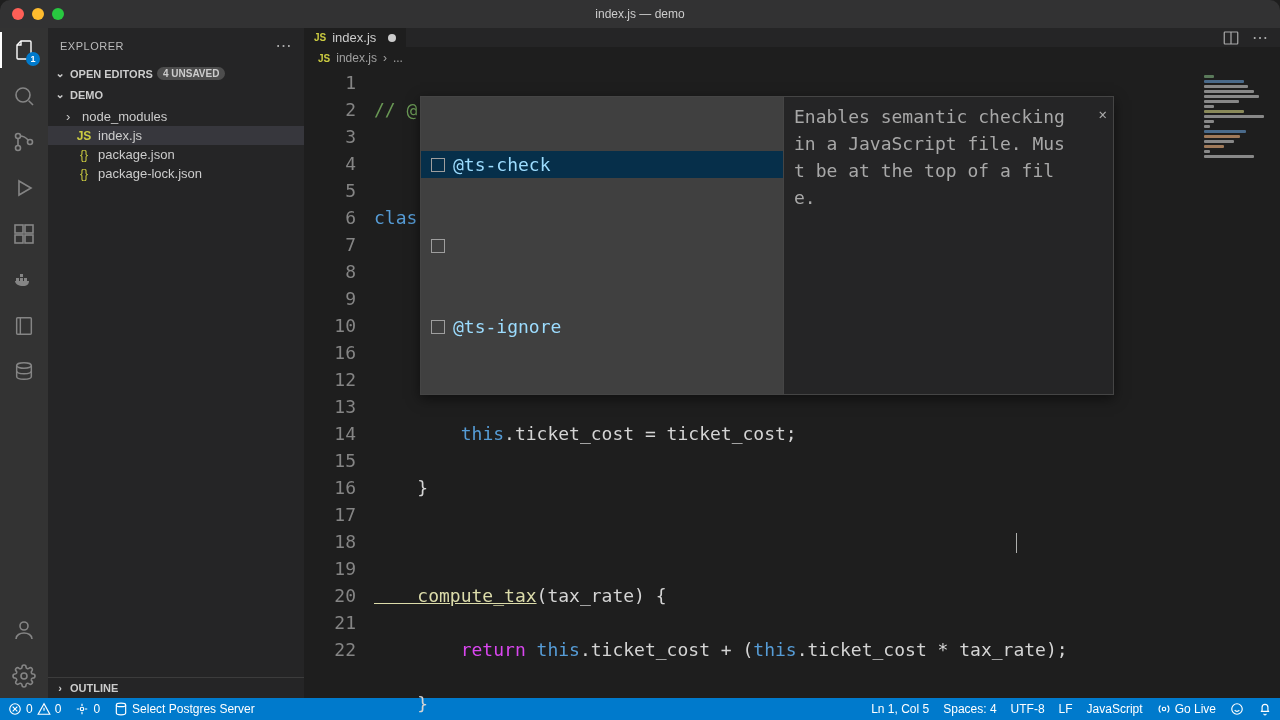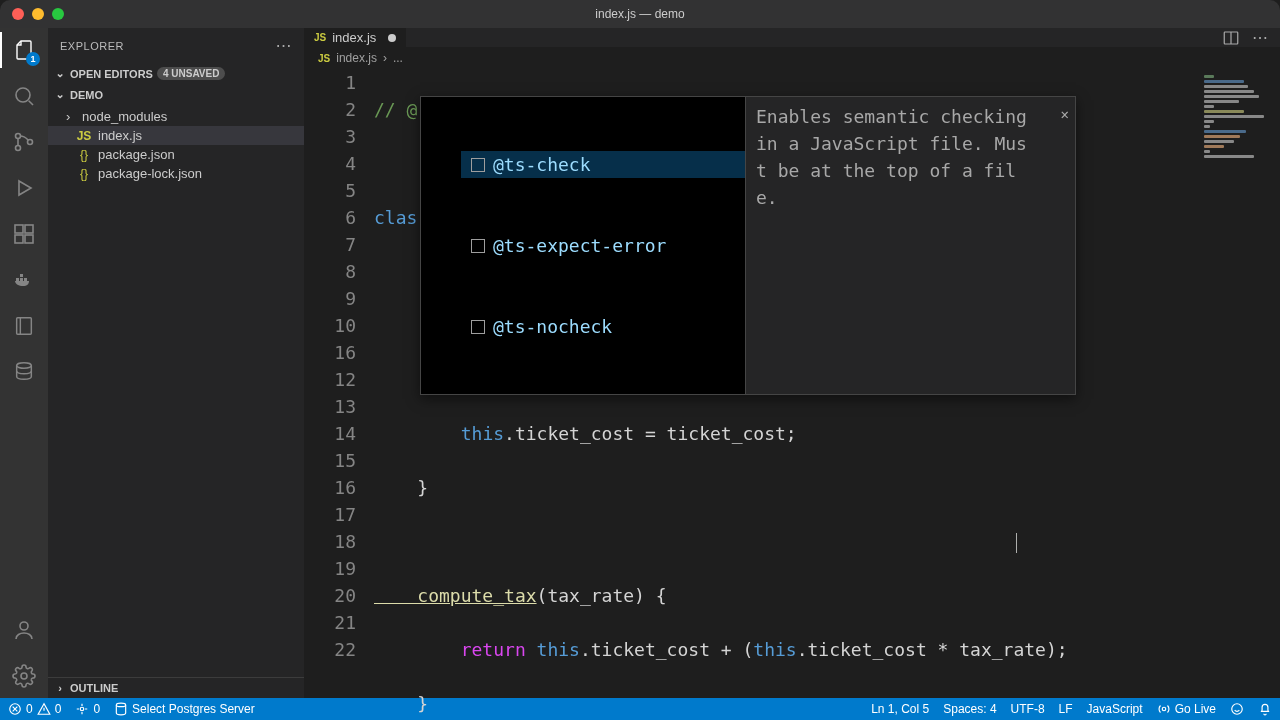--- a/index.html
+++ b/index.html
@@ -153,24 +153,23 @@
   position:absolute;
   top: 27px; 
   left: 46px;
   display:flex;
   font-family: Menlo, Consolas, monospace;
   font-size:18px;
   z-index: 20;
   box-shadow: 0 4px 12px rgba(0,0,0,0.5);
 }
 .suggest-list {
-  background:#000000;
+  background:#404040;
   border:1px solid #454545;
-  width: 326px;
-  padding-left: 40px;
+  width: 364px;
 }
 .suggest-item {
   display:flex; align-items:center; gap:8px;
   padding: 0 10px; height:27px;
   color:#9cdcfe;
 }
 .suggest-item .sq {
   width:14px; height:14px; border:1.5px solid #9e9e9e; display:inline-block;
 }
 .suggest-item.selected { background:#062f4a; color:#cccccc; }
@@ -423,25 +422,24 @@
 
         
         <div class="suggest">
           <div class="suggest-list">
             <div class="suggest-item selected">
               <span class="sq"></span>
               <span class="label">@ts-check</span>
             </div>
             <div class="suggest-item">
               <span class="sq"></span>
-              <span class="label">@ts-expect-error</span>
             </div>
             <div class="suggest-item">
               <span class="sq"></span>
-              <span class="label">@ts-nocheck</span>
+              <span class="label">@ts-ignore</span>
             </div>
           </div>
           <div class="suggest-doc">
             <span>Enables semantic checking in a JavaScript file. Must be at the top of a file.</span>
             <span class="close">✕</span>
           </div>
         </div>
 
         
         <div class="text-cursor" style="left:642px; top:464px"></div>

